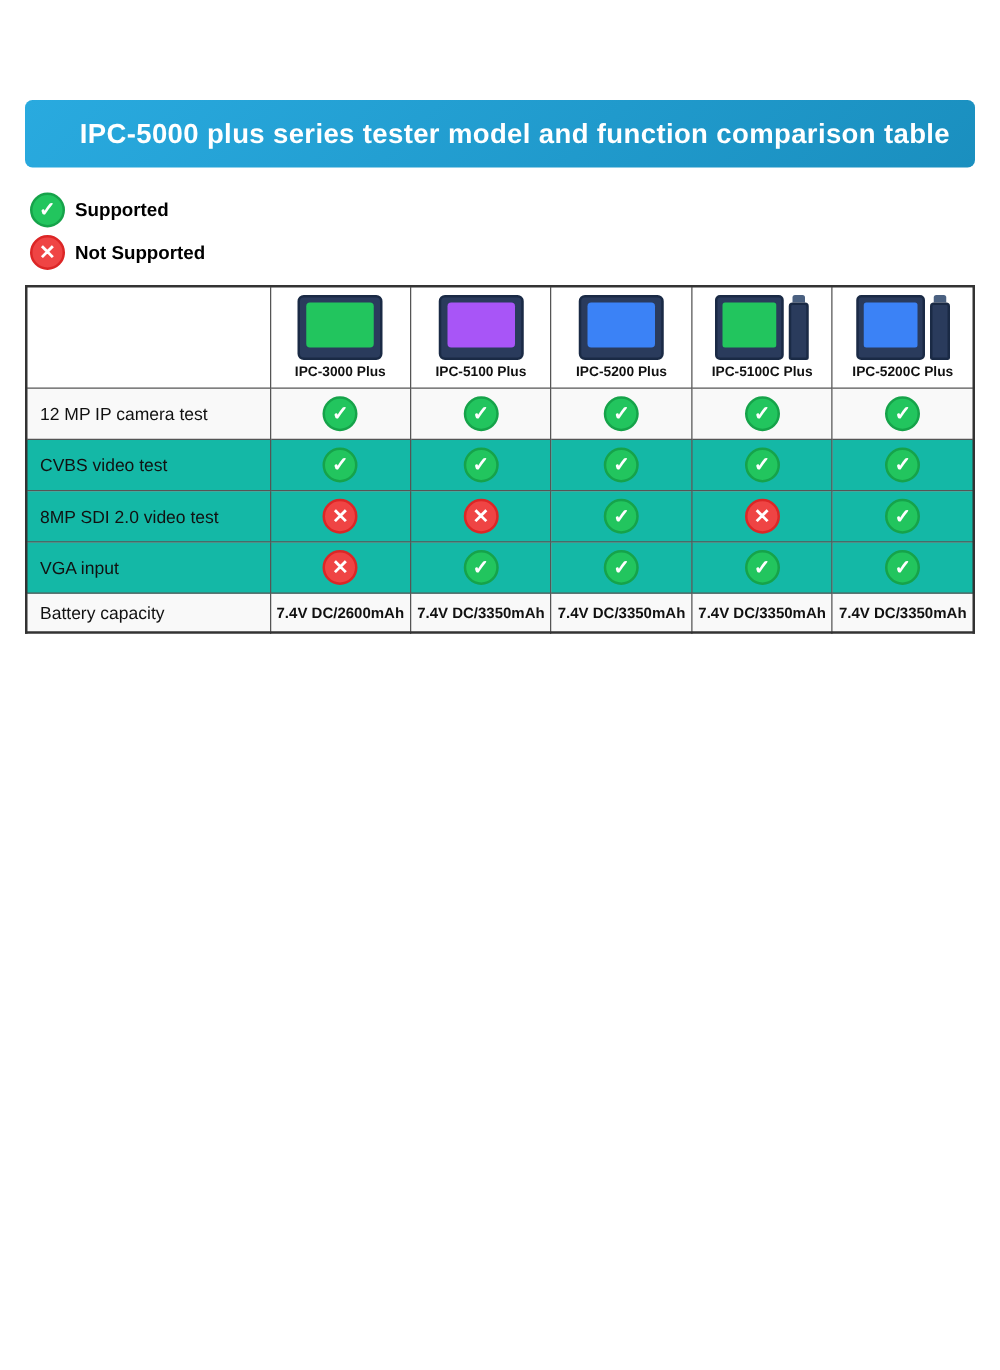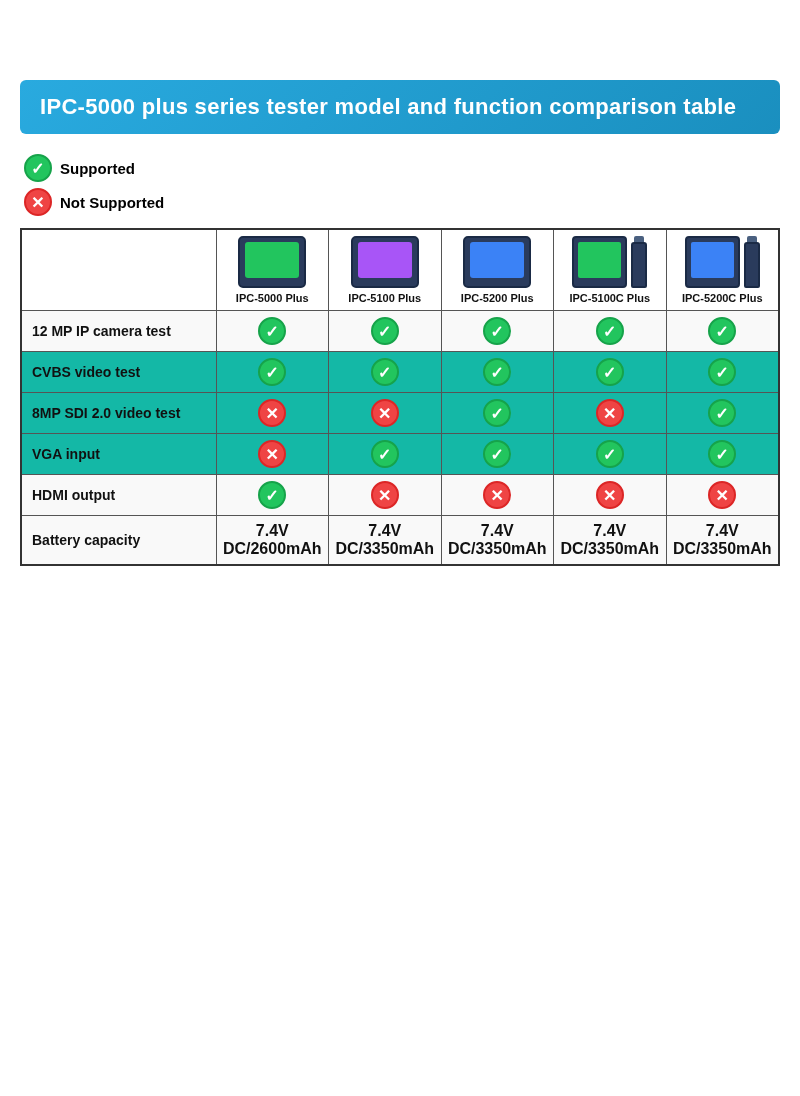--- a/index.html
+++ b/index.html
@@ -18,21 +18,21 @@
       background: linear-gradient(135deg, #29aadf 0%, #1a8fbf 100%);
       width: 100%;
       border-radius: 6px;
       padding: 14px 20px;
       margin-bottom: 20px;
     }
     .title-bar h1 {
       color: #fff;
       font-size: 22px;
       font-weight: bold;
-      text-align: left;
+      text-align: right;
       letter-spacing: 0.3px;
     }
 
     .legend {
       display: flex;
       flex-direction: column;
       gap: 6px;
       align-self: flex-start;
       margin-left: 4px;
       margin-bottom: 12px;
@@ -75,21 +75,21 @@
     th, td {
       border: 1.5px solid #555;
       text-align: center;
       vertical-align: middle;
       padding: 6px 4px;
     }
     .feature-col {
       text-align: left;
       padding-left: 10px;
       font-size: 14px;
-      font-weight: 700;
+      font-weight: 400;
       width: 195px;
       color: #111;
     }
     .model-header {
       font-size: 11px;
       font-weight: 700;
       color: #111;
       padding: 4px 2px;
     }
     .model-img-cell {
@@ -113,21 +113,21 @@
       border-radius: 3px;
     }
     .screen-green { background: #22c55e; }
     .screen-purple { background: #a855f7; }
     .screen-blue { background: #3b82f6; }
 
     .row-even { background: #f9f9f9; }
     .row-odd { background: #14b8a6; }
 
     .battery-text {
-      font-size: 16px;
+      font-size: 12px;
       font-weight: 600;
       color: #111;
     }
   </style>
 </head>
 <body>
 
 <div class="title-bar">
   <h1>IPC-5000 plus series tester model and function comparison table</h1>
 </div>
@@ -144,21 +144,21 @@
 </div>
 
 <table>
   <thead>
     <tr>
       <th class="feature-col"></th>
       <th class="model-img-cell">
         <div class="device-tablet">
           <div class="device-tablet-screen screen-green"></div>
         </div>
-        <div class="model-header">IPC-5000 Plus</div>
+        <div class="model-header">IPC-3000 Plus</div>
       </th>
       <th class="model-img-cell">
         <div class="device-tablet">
           <div class="device-tablet-screen screen-purple"></div>
         </div>
         <div class="model-header">IPC-5100 Plus</div>
       </th>
       <th class="model-img-cell">
         <div class="device-tablet">
           <div class="device-tablet-screen screen-blue"></div>
@@ -258,38 +258,20 @@
           <div class="circle-icon circle-green" style="margin:0 auto;">✓</div>
         </td>
         <td>
           <div class="circle-icon circle-green" style="margin:0 auto;">✓</div>
         </td>
         <td>
           <div class="circle-icon circle-green" style="margin:0 auto;">✓</div>
         </td>
       </tr>
       <tr class="row-even">
-        <th class="feature-col">HDMI output</th>
-        <td>
-          <div class="circle-icon circle-green" style="margin:0 auto;">✓</div>
-        </td>
-        <td>
-          <div class="circle-icon circle-red" style="margin:0 auto;">✕</div>
-        </td>
-        <td>
-          <div class="circle-icon circle-red" style="margin:0 auto;">✕</div>
-        </td>
-        <td>
-          <div class="circle-icon circle-red" style="margin:0 auto;">✕</div>
-        </td>
-        <td>
-          <div class="circle-icon circle-red" style="margin:0 auto;">✕</div>
-        </td>
-      </tr>
-      <tr class="row-even">
         <th class="feature-col">Battery capacity</th>
         <td><span class="battery-text">7.4V DC/2600mAh</span></td>
         <td><span class="battery-text">7.4V DC/3350mAh</span></td>
         <td><span class="battery-text">7.4V DC/3350mAh</span></td>
         <td><span class="battery-text">7.4V DC/3350mAh</span></td>
         <td><span class="battery-text">7.4V DC/3350mAh</span></td>
       </tr>
     </tbody>
 </table>
 

